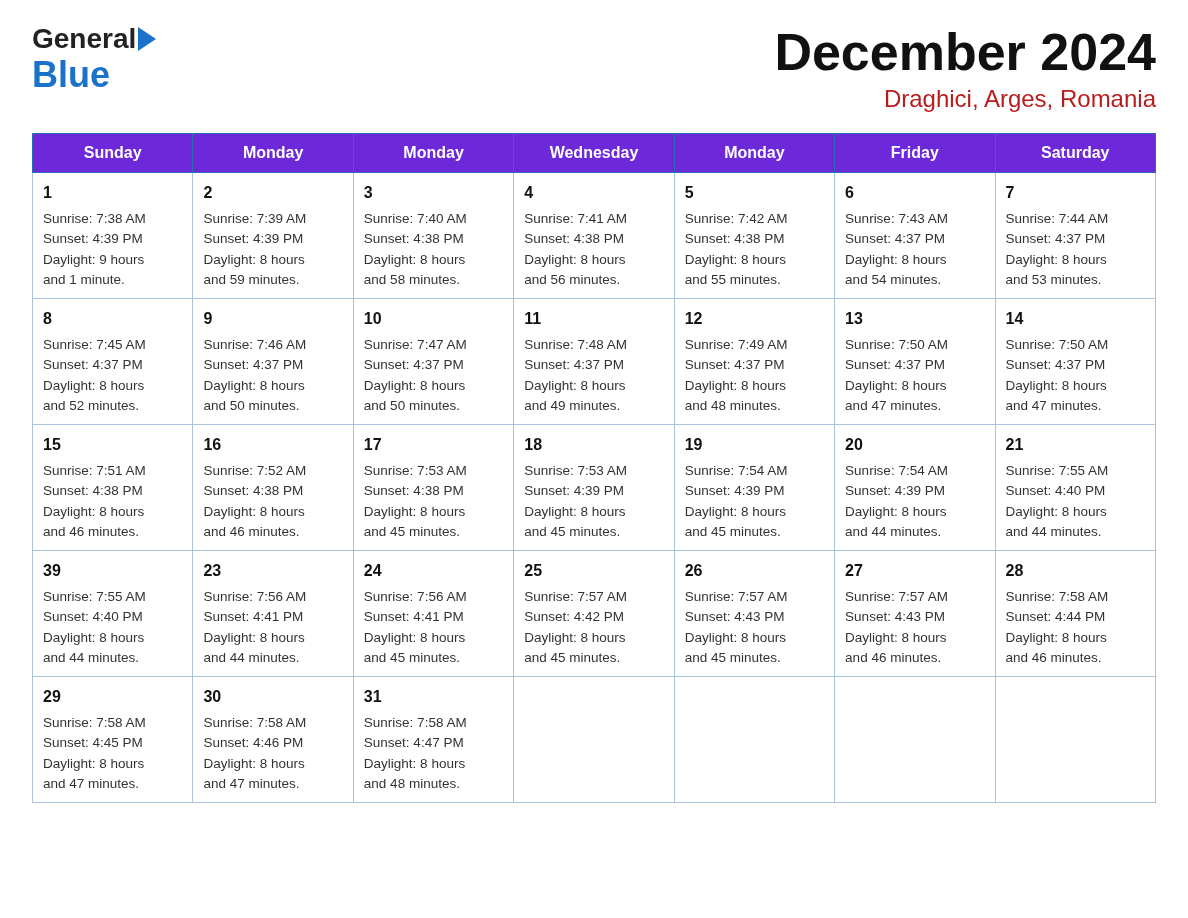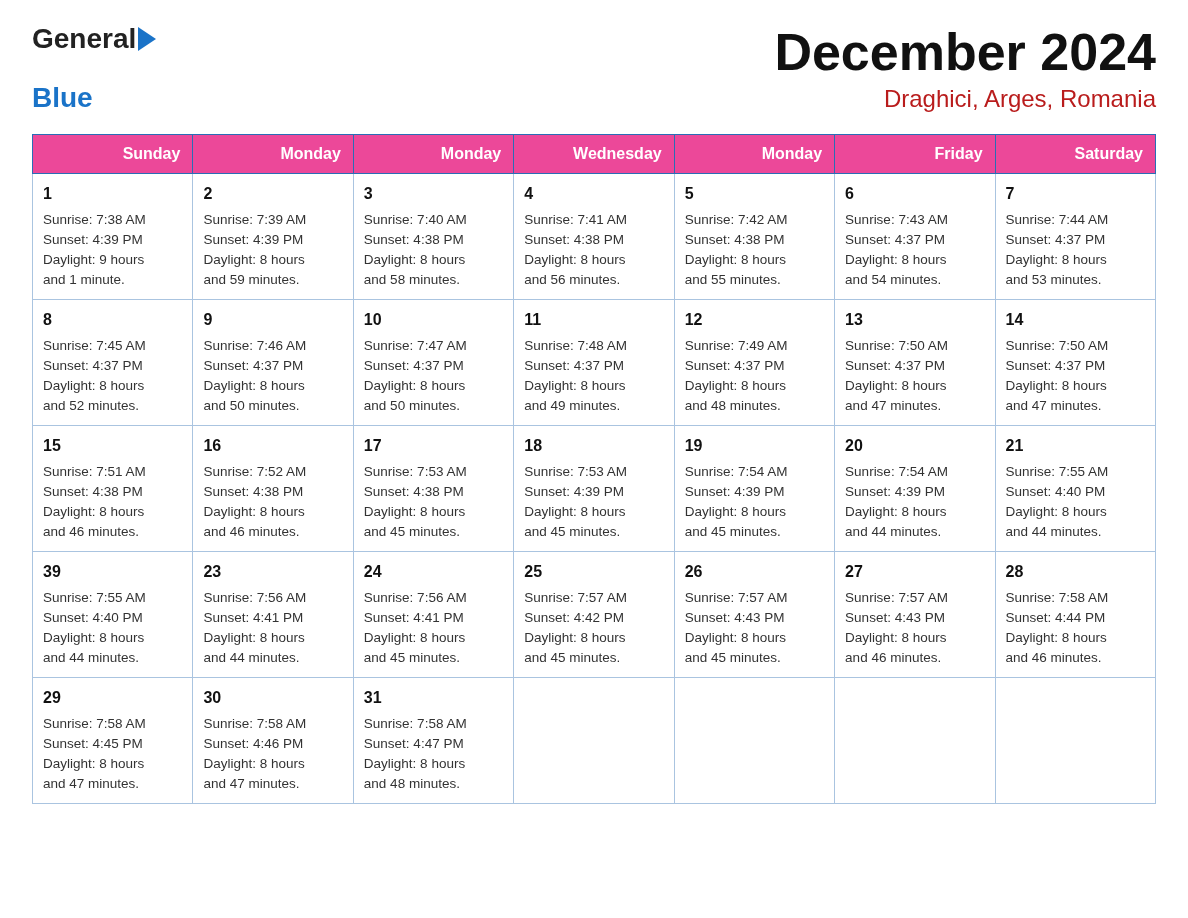--- a/index.html
+++ b/index.html
@@ -14,21 +14,20 @@
     .header {
       display: flex;
       justify-content: space-between;
       align-items: flex-start;
       margin-bottom: 20px;
     }
     .logo {
       display: flex;
       flex-direction: column;
       align-items: flex-start;
-      gap: 28px;
     }
     .logo-text {
       font-size: 28px;
       font-weight: bold;
       color: #222;
       line-height: 1.1;
     }
     .logo-arrow {
       display: inline-block;
       width: 0;
@@ -53,26 +52,26 @@
       font-weight: normal;
       color: #b91c1c;
       margin-top: 4px;
     }
     .calendar {
       width: 100%;
       border-collapse: collapse;
       border: 1px solid #2a6db5;
     }
     .calendar thead tr th {
-      background-color: #ec4899;
+      background-color: #6d28d9;
       color: #fff;
       font-size: 16px;
       font-weight: bold;
       padding: 10px 12px;
-      text-align: right;
+      text-align: center;
       border: 1px solid #2a6db5;
     }
     .calendar tbody tr td {
       vertical-align: top;
       padding: 8px 10px;
       border: 1px solid #aac4e0;
       font-size: 13.5px;
       line-height: 1.5;
       width: calc(100% / 7);
       min-height: 100px;
@@ -94,21 +93,21 @@
   </style>
 </head>
 <body>
 
 <div class="header">
   <div class="logo">
     <div style="display:flex;align-items:center;">
       <span class="logo-text">General</span>
       <span class="logo-arrow"></span>
     </div>
-    <span class="logo-text" style="color:#1a73c8;font-size:28px;font-weight:bold;">Blue</span>
+    <span class="logo-text" style="color:#1a73c8;font-size:36px;font-weight:bold;">Blue</span>
   </div>
   <div class="title-block">
     <h1>December 2024</h1>
     <h2>Draghici, Arges, Romania</h2>
   </div>
 </div>
 
 <table class="calendar">
   <thead>
     <tr>

